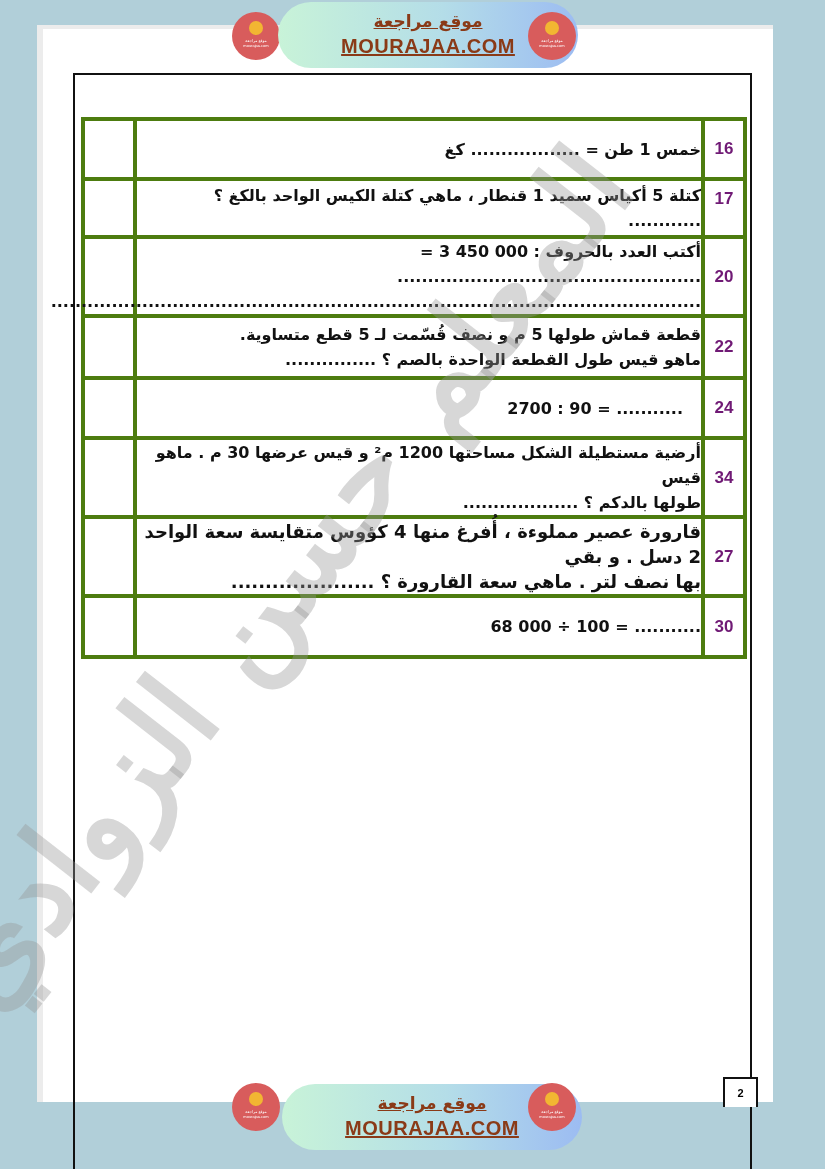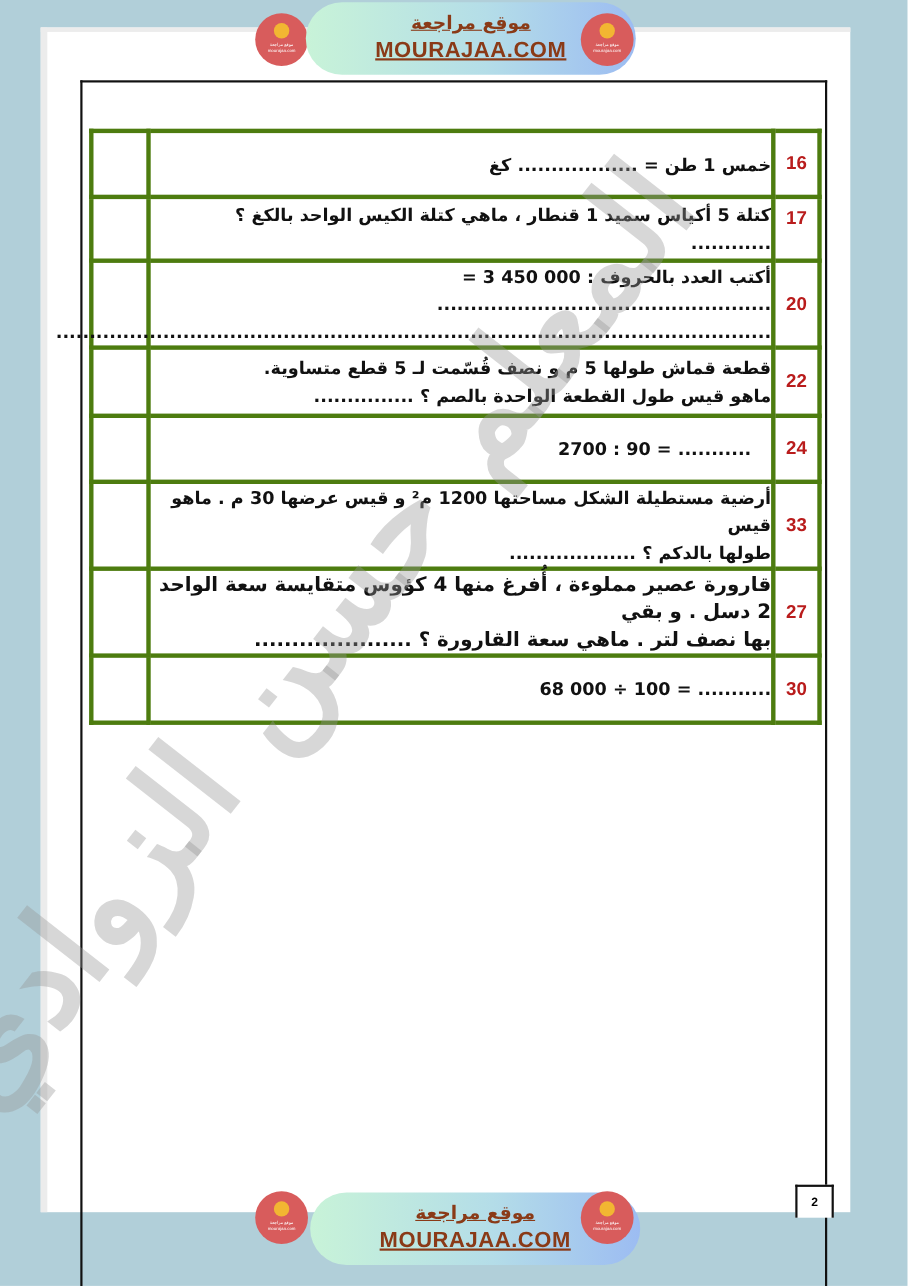--- a/index.html
+++ b/index.html
@@ -18,21 +18,21 @@
     position:absolute; left:73px; top:73px; width:679px; height:1100px;
     border:2px solid #111; border-bottom:none; box-sizing:border-box;
   }
   table.q {
     position:absolute; left:81px; top:117px; width:666px;
     border-collapse:collapse; table-layout:fixed;
   }
   table.q td { border:4px solid #4d7c0f; padding:0; vertical-align:middle; }
   td.blank { width:48px; }
   td.num {
-    width:38px; text-align:center; color:#b91c1c; font-weight:bold;
+    width:38px; text-align:center; color:#701a75; font-weight:bold;
     font-family:"Liberation Sans", sans-serif; font-size:17px;
   }
   td.text {
     direction:rtl; text-align:right; padding:0 8px 0 10px;
     font-weight:bold; font-size:16px; color:#111; line-height:25px;
   }
   .ltr { direction:ltr; unicode-bidi:embed; display:inline-block; }
   .watermark {
     position:absolute; left:120px; top:330px; width:600px;
     transform:rotate(-52deg); transform-origin:center;
@@ -126,21 +126,21 @@
       <td class="blank"></td>
       <td class="text" style="padding-right:18px;text-decoration:underline;"><span class="ltr">2700 : 90 = ...........</span></td>
       <td class="num">24</td>
     </tr>
     <tr style="height:61px">
       <td class="blank"></td>
       <td class="text">
           <div>أرضية مستطيلة الشكل مساحتها 1200 م² و قيس عرضها 30 م . ماهو قيس</div>
           <div>طولها بالدكم ؟ ...................</div>
         </td>
-      <td class="num">33</td>
+      <td class="num">34</td>
     </tr>
     <tr style="height:62px">
       <td class="blank"></td>
       <td class="text" style="font-size:18px;">
           <div>قارورة عصير مملوءة ، أُفرغ منها 4 كؤوس متقايسة سعة الواحد 2 دسل . و بقي</div>
           <div>بها نصف لتر . ماهي سعة القارورة ؟ .....................</div>
         </td>
       <td class="num">27</td>
     </tr>
     <tr style="height:61px">

